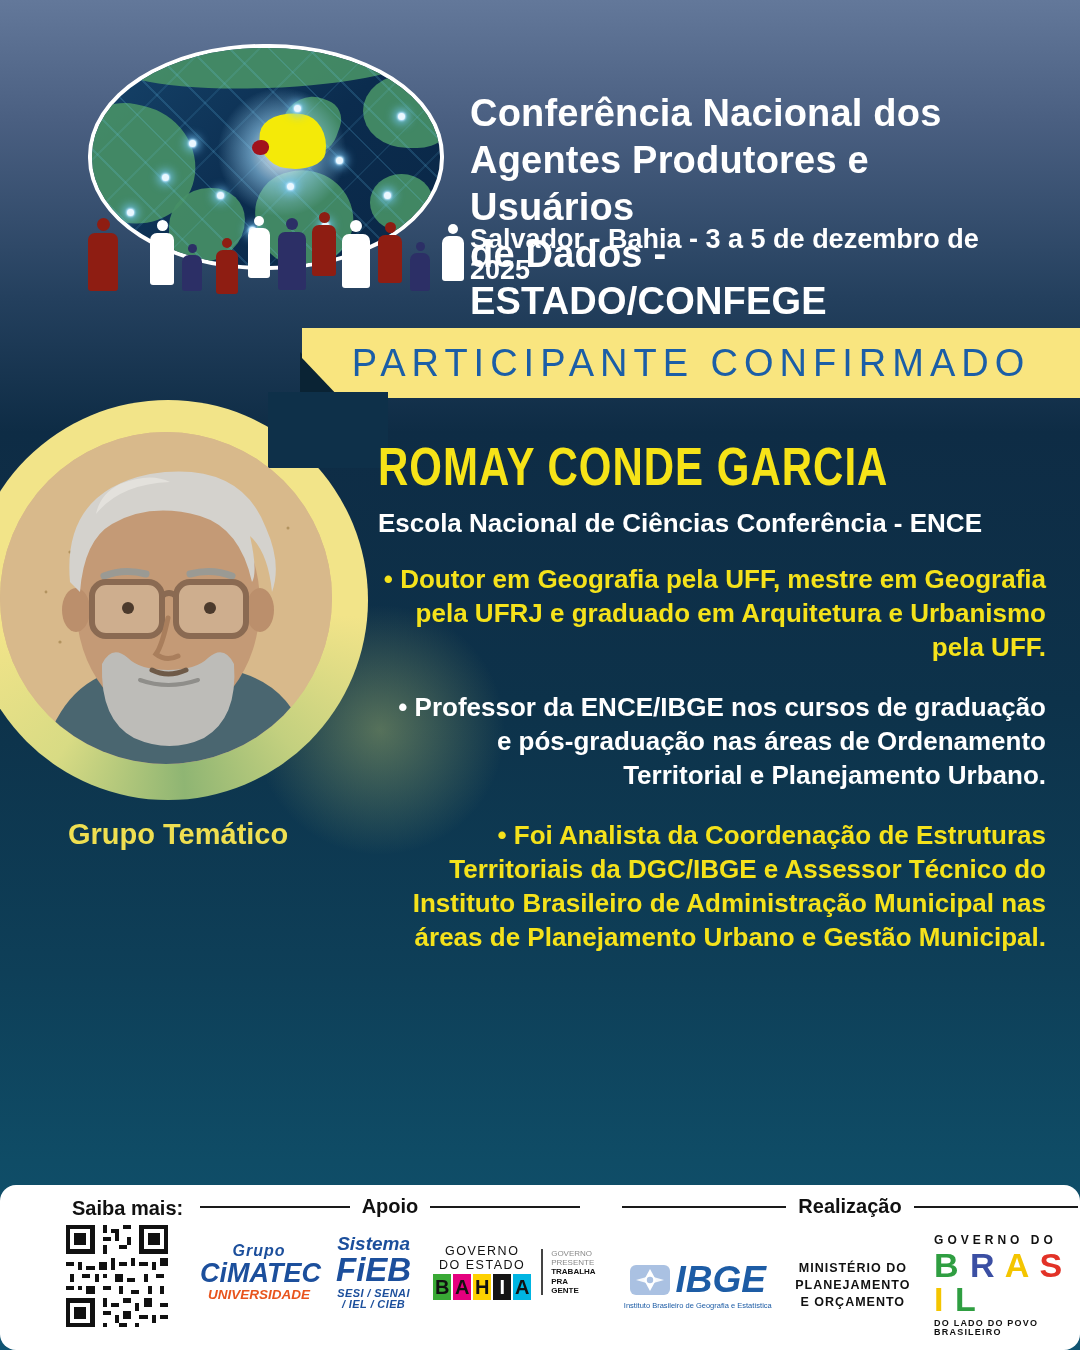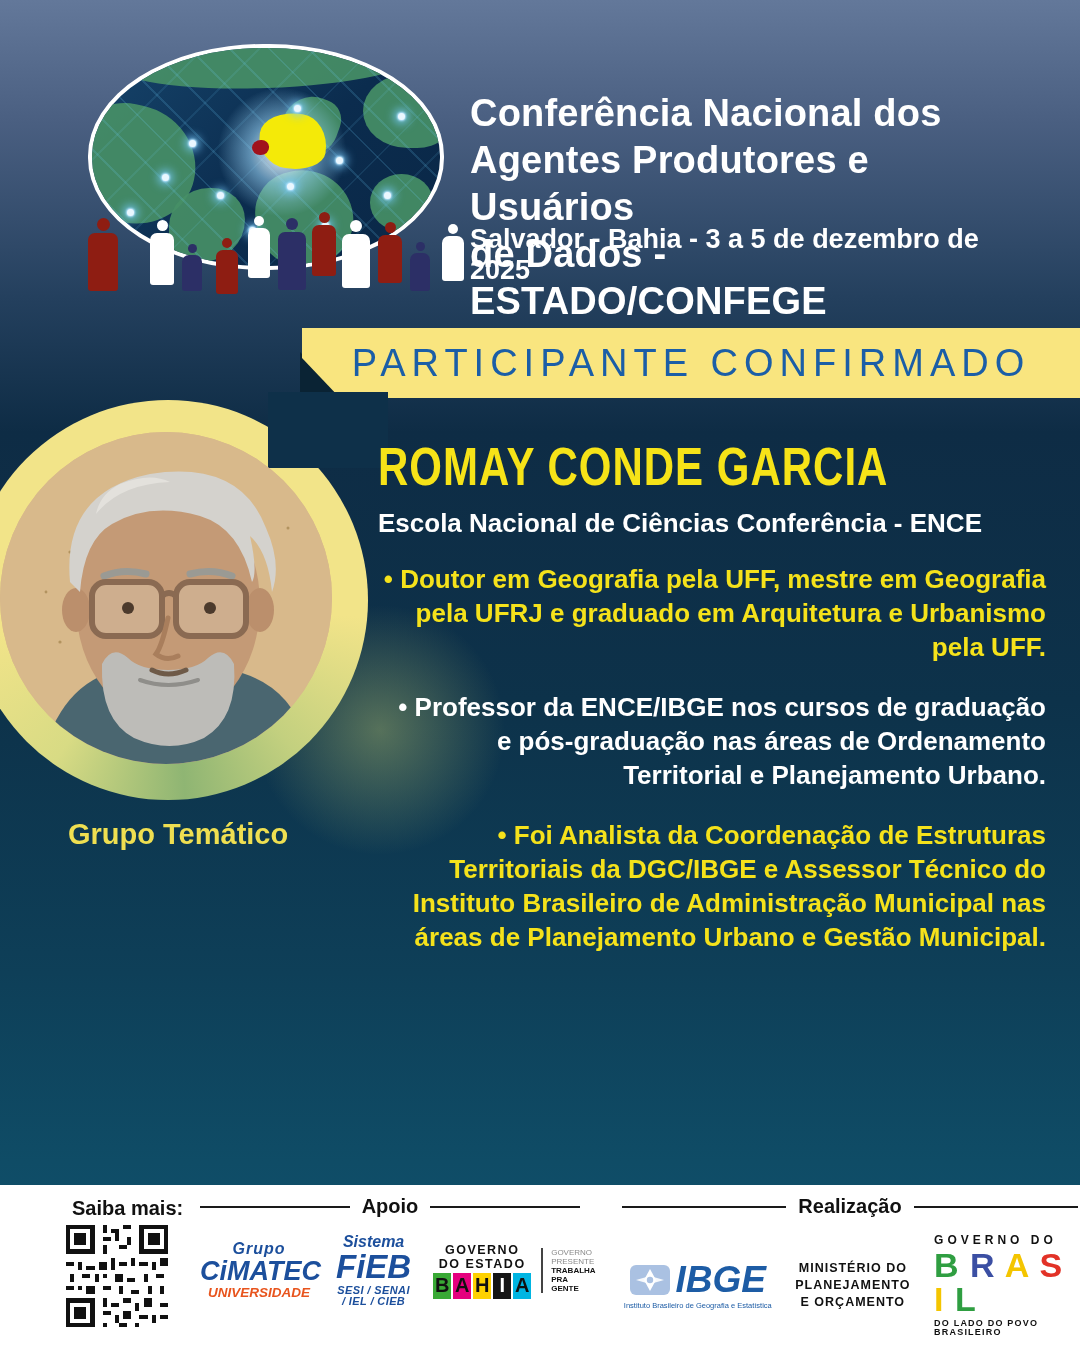--- a/index.html
+++ b/index.html
@@ -63,42 +63,42 @@
   .bullet{font-size:26px;font-weight:700;line-height:34px;margin-bottom:26px;text-align:right;}
   .bullet.yellow{color:#f5e21b;}
   .bullet.white{color:#fff;}
 
   
   .tg{left:68px;top:818px;width:300px;}
   .tg-heading{color:#efdf51;font-weight:800;font-size:29px;margin-bottom:8px;}
   .tg-desc{color:#fff;font-weight:400;font-size:27px;line-height:34px;letter-spacing:.3px;}
 
   
-  .footer{left:0;top:1185px;width:1080px;height:165px;background:#fff;}
+  .footer{left:0;top:1185px;width:1080px;height:165px;background:#fff;border-radius:16px;}
   .saiba{position:absolute;left:72px;top:12px;color:#111;font-weight:700;font-size:20px;}
   .qr{position:absolute;left:66px;top:40px;width:102px;height:102px;}
   .logo-group{position:absolute;top:10px;}
   .group-apoio{left:200px;width:380px;}
   .group-real{left:622px;width:456px;}
   .group-label-row{display:flex;align-items:center;gap:12px;}
   .group-label-row .line{flex:1;height:2px;background:#1a1a1a;}
   .group-label-row .lbl{color:#111;font-weight:700;font-size:20px;}
   .logos-row{display:flex;align-items:center;margin-top:16px;}
 
   .senai{width:118px;text-align:center;font-style:italic;line-height:1;}
   .senai .l1{color:#1c4f9c;font-weight:800;font-size:16px;letter-spacing:1px;}
   .senai .l2{color:#1c4f9c;font-weight:800;font-size:27px;margin:1px 0;}
   .senai .l3{color:#e8541d;font-weight:800;font-size:13.5px;}
   .fieb{width:96px;text-align:center;font-style:italic;line-height:1;margin-left:18px;}
-  .fieb .l1{color:#1c4f9c;font-weight:800;font-size:16px;}
+  .fieb .l1{color:#1c4f9c;font-weight:800;font-size:19px;}
   .fieb .l2{color:#1c4f9c;font-weight:800;font-size:33px;margin:0 0 2px;}
   .fieb .l3{color:#1c4f9c;font-weight:700;font-size:11px;letter-spacing:.4px;}
   .bahia-logo{margin-left:22px;display:flex;align-items:center;}
   .bahia-main{text-align:center;}
-  .bahia-main .l1{color:#111;font-weight:700;font-size:12.5px;letter-spacing:1.5px;}
+  .bahia-main .l1{color:#111;font-weight:400;font-size:12.5px;letter-spacing:1.5px;}
   .bahia-tiles{display:flex;gap:2px;margin-top:2px;}
   .bahia-tiles span{display:flex;align-items:center;justify-content:center;
     width:18px;height:26px;font-weight:800;font-size:20px;}
   .bahia-tag{border-left:2px solid #444;margin-left:10px;padding-left:8px;line-height:1.15;}
   .bahia-tag .g{color:#8a8a8a;font-weight:400;font-size:8px;}
   .bahia-tag .b{color:#111;font-weight:700;font-size:8px;}
 
   .ibge{width:158px;text-align:center;}
   .ibge-row{display:flex;align-items:center;justify-content:center;gap:6px;}
   .ibge-name{color:#1d5ca5;font-weight:800;font-style:italic;font-size:37px;line-height:1;}

